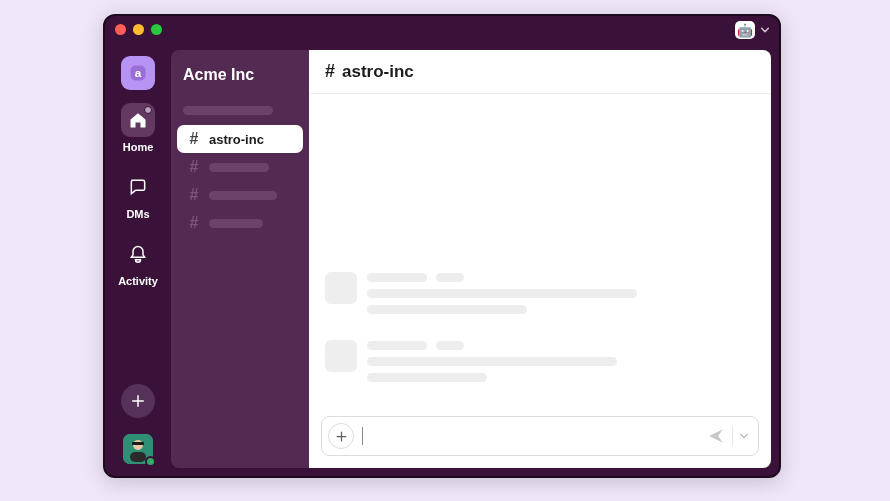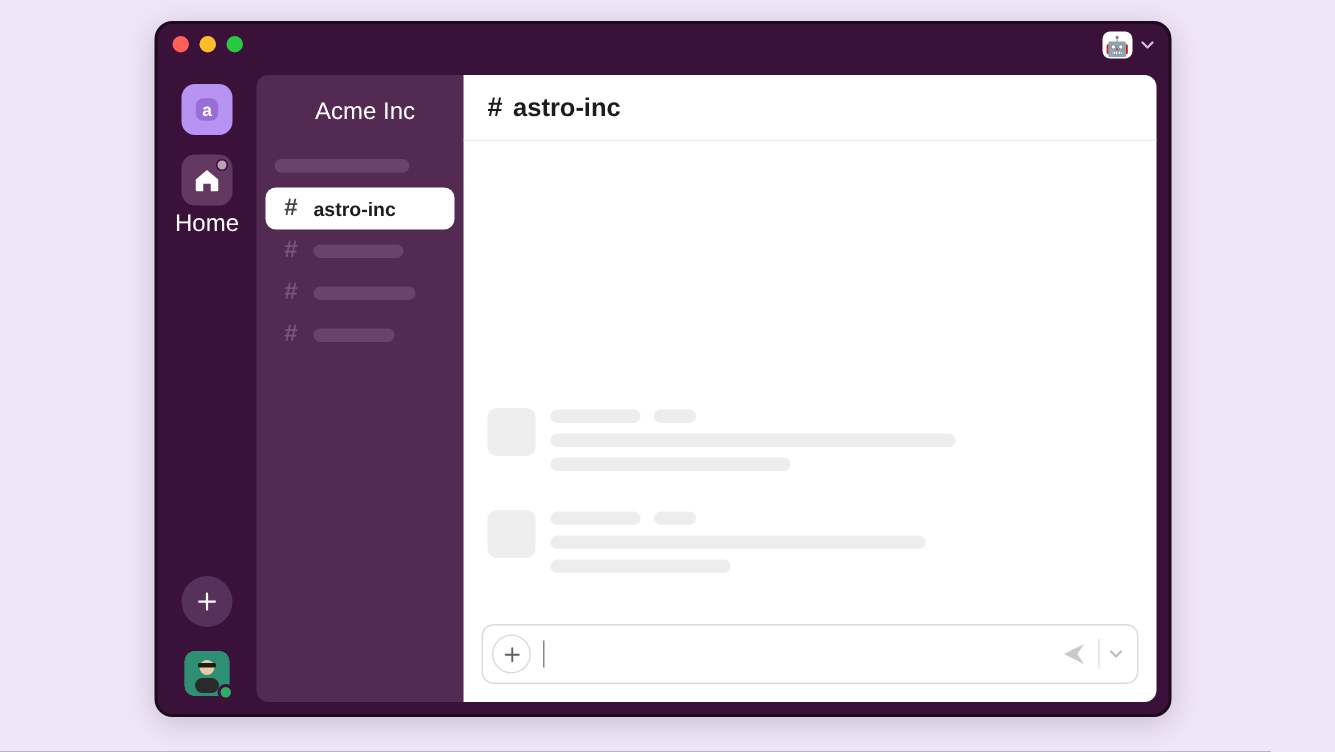--- a/index.html
+++ b/index.html
@@ -20,30 +20,30 @@
     .chev{width:12px;height:16px;color:#d7bfd7;display:flex;align-items:center;justify-content:center;}
 
     .body{position:absolute;left:0;top:26px;right:0;bottom:0;display:flex;}
     .rail{width:66px;background:#3a1139;display:flex;flex-direction:column;align-items:center;padding-top:14px;gap:6px;}
     .ws{width:34px;height:34px;border-radius:9px;background:#b794f4;display:flex;align-items:center;justify-content:center;}
     .ws svg{width:20px;height:20px;}
     .nav-item{width:60px;display:flex;flex-direction:column;align-items:center;gap:4px;padding:7px 0 4px;border-radius:8px;cursor:pointer;}
     .nav-item.sel{background:transparent;}
     .nav-icon{width:34px;height:34px;border-radius:9px;display:flex;align-items:center;justify-content:center;position:relative;color:#fff;}
     .nav-item.sel .nav-icon{background:#633861;}
-    .nav-lbl{font-size:16px;color:#fff;font-weight:400;}
+    .nav-lbl{font-size:11px;color:#fff;font-weight:700;}
     .badge-dot{position:absolute;top:3px;right:3px;width:8px;height:8px;border-radius:50%;background:#bda2bc;border:1.5px solid #3a1139;}
     .rail-spacer{flex:1;}
     .plus-btn{width:34px;height:34px;border-radius:50%;background:#56325a;color:#fff;display:flex;align-items:center;justify-content:center;margin-bottom:10px;cursor:pointer;}
     .avatar{width:30px;height:30px;border-radius:7px;background:#2aa07f;position:relative;margin-bottom:12px;overflow:visible;}
     .avatar svg{width:30px;height:30px;border-radius:7px;display:block;}
     .presence{position:absolute;right:-3px;bottom:-3px;width:11px;height:11px;border-radius:50%;background:#2fac66;border:2px solid #3a1139;}
 
     .sidebar{width:138px;background:#532a52;border-radius:8px 0 0 8px;padding-top:10px;margin:8px 0 8px 0;overflow:hidden;}
-    .ws-name{color:#fff;font-weight:400;font-size:16px;padding:6px 12px 12px;margin-left:27px;}
+    .ws-name{color:#fff;font-weight:700;font-size:16px;padding:6px 12px 12px;}
     .skel{background:#6b4369;border-radius:7px;height:9px;}
     .sk-line{margin:10px 12px;}
     .chan{display:flex;align-items:center;gap:8px;height:28px;padding:0 10px;margin:0 6px;border-radius:7px;}
     .chan .hash{color:#b593b3;font-size:16px;width:14px;text-align:center;font-weight:600;}
     .chan .lbl{color:#cdb3cb;font-size:13px;font-weight:600;}
     .chan.sel{background:#fff;}
     .chan.sel .hash{color:#444;}
     .chan.sel .lbl{color:#1d1c1d;}
     .chan.ghost .skel{width:60px;height:9px;}
     .chan.ghost .hash{color:#7c5379;}
@@ -105,21 +105,37 @@
       <div class="nav-item sel">
         <div class="nav-icon">
           <svg viewBox="0 0 24 24" width="20" height="20">
               <path d="M3 11.5 12 4l9 7.5V20a1 1 0 0 1-1 1h-5v-6h-6v6H4a1 1 0 0 1-1-1z" fill="#fff"></path>
             </svg>
           <span class="badge-dot"></span>
         </div>
         <div class="nav-lbl">Home</div>
       </div>
 
-
+      <div class="nav-item">
+        <div class="nav-icon">
+          <svg viewBox="0 0 24 24" width="20" height="20">
+              <path d="M4 4h14a2 2 0 0 1 2 2v8a2 2 0 0 1-2 2H9l-5 4V6a2 2 0 0 1 2-2z" fill="none" stroke="#fff" stroke-width="1.8"></path>
+            </svg>
+        </div>
+        <div class="nav-lbl">DMs</div>
+      </div>
+
+      <div class="nav-item">
+        <div class="nav-icon">
+          <svg viewBox="0 0 24 24" width="20" height="20">
+              <path d="M12 3a6 6 0 0 0-6 6v4l-2 3h16l-2-3V9a6 6 0 0 0-6-6zm0 19a3 3 0 0 0 3-3H9a3 3 0 0 0 3 3z" fill="none" stroke="#fff" stroke-width="1.8"></path>
+            </svg>
+        </div>
+        <div class="nav-lbl">Activity</div>
+      </div>
 
 
       <div class="rail-spacer"></div>
 
       <div class="plus-btn">
         <svg viewBox="0 0 24 24" width="18" height="18">
             <path d="M12 5v14M5 12h14" stroke="#fff" stroke-width="2" stroke-linecap="round"></path>
           </svg>
       </div>
 

